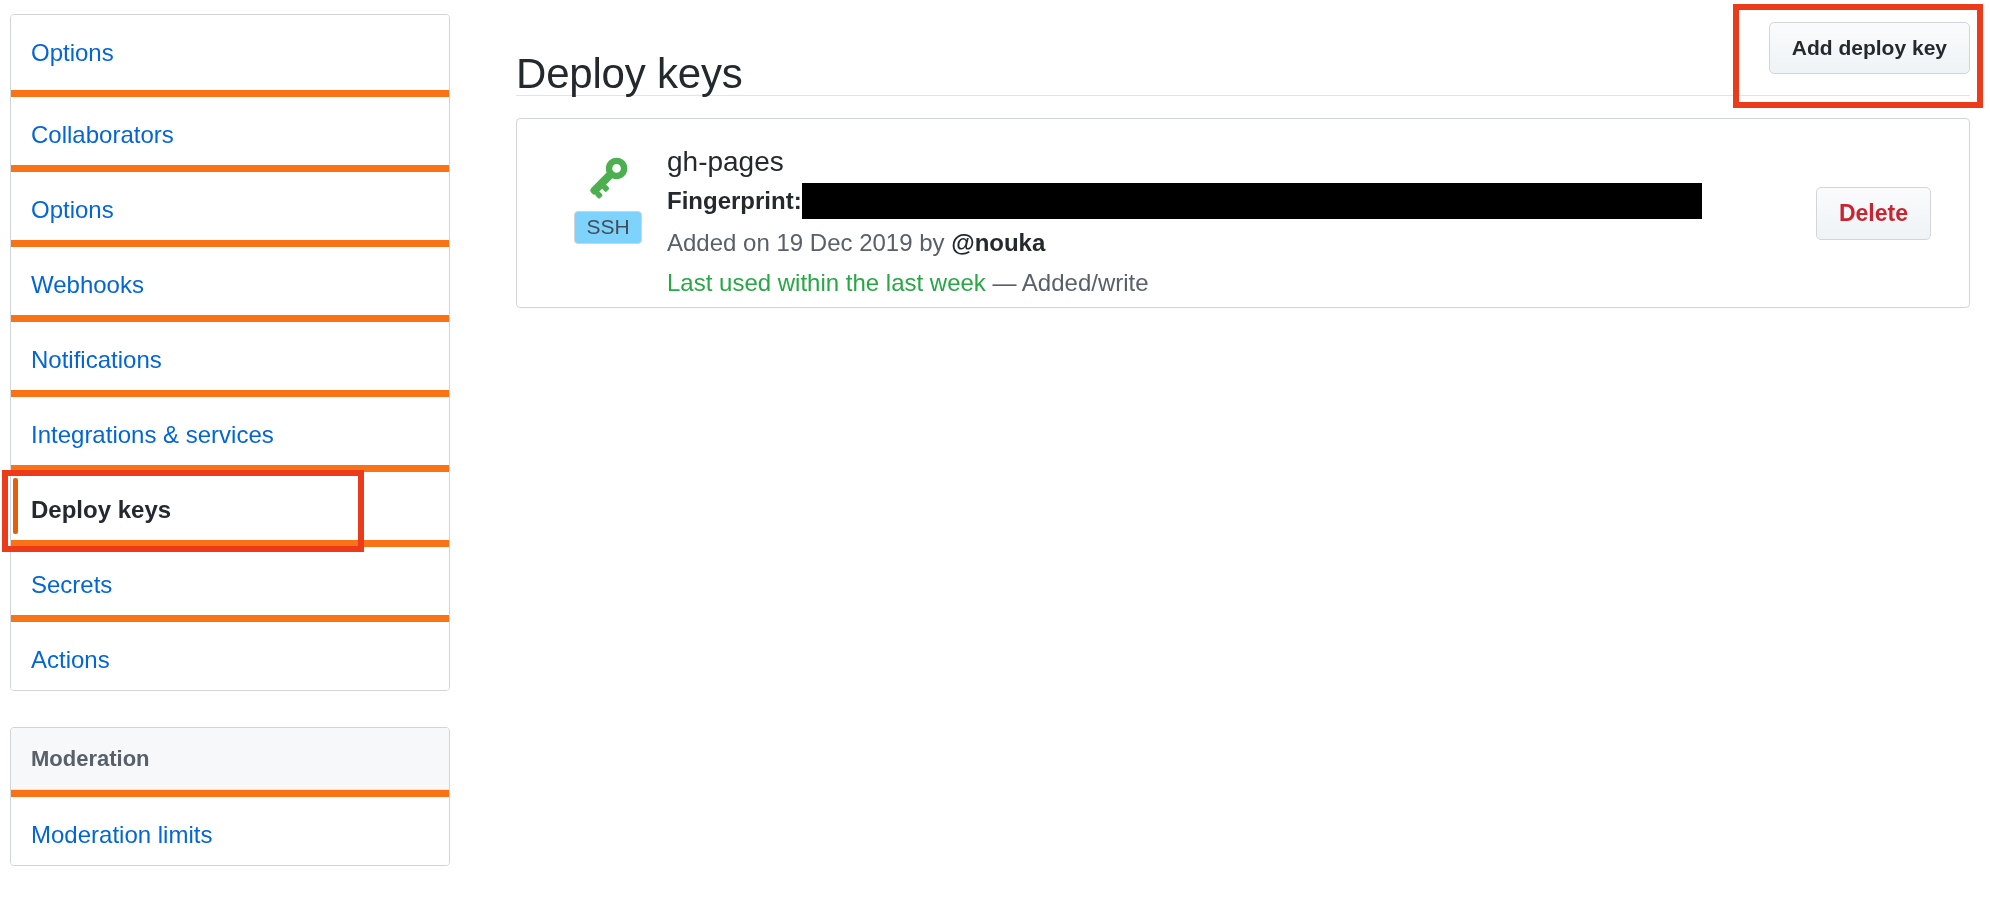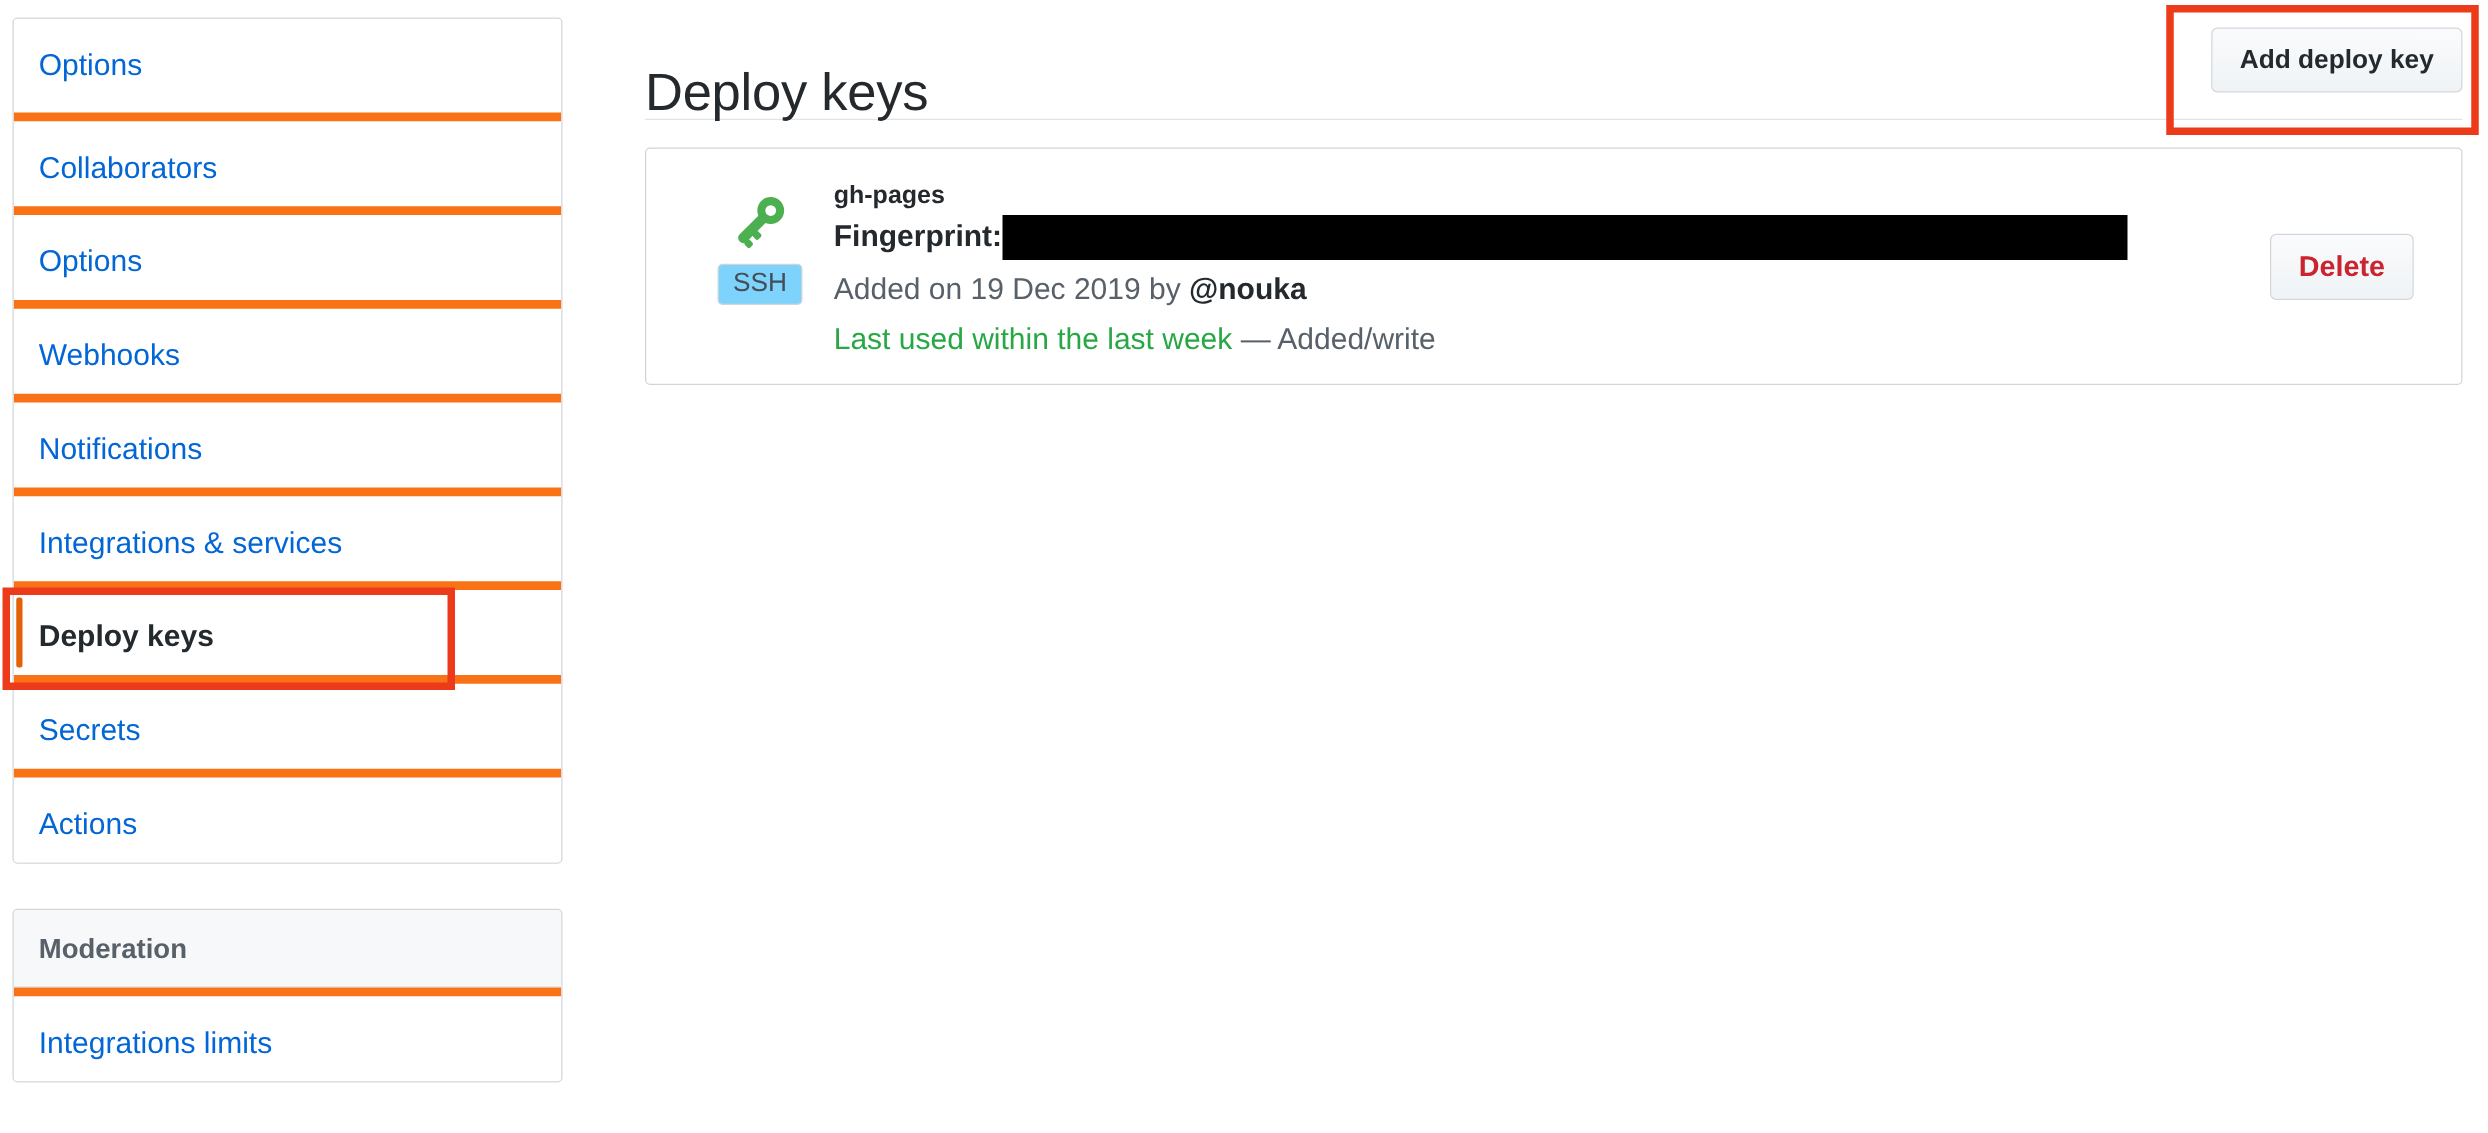--- a/index.html
+++ b/index.html
@@ -154,22 +154,22 @@
     line-height: 1.1;
     background: #7dd3fc;
   }
   #key-body {
     position: absolute;
     left: 150px;
     top: 24px;
     right: 250px;
   }
   #key-title {
-    font-size: 20px;
-    font-weight: bold;
+    font-size: 28px;
+    font-weight: normal;
     color: #24292e;
     line-height: 1.35;
   }
   #fingerprint-row {
     display: flex;
     align-items: center;
     font-size: 24px;
     font-weight: bold;
     color: #24292e;
     line-height: 1.4;
@@ -270,21 +270,21 @@
         <span>Secrets</span>
       </div>
       <div class="menu-item">
         <span>Actions</span>
       </div>
     </div>
 
     <div class="menu-card">
       <div class="menu-heading">Moderation</div>
       <div class="menu-item">
-        <span>Integrations limits</span>
+        <span>Moderation limits</span>
       </div>
     </div>
 
   </div>
 
   <div id="main">
 
     <div id="main-header">
       <h1 id="page-title">Deploy keys</h1>
       <button id="add-key-btn">Add deploy key</button>

